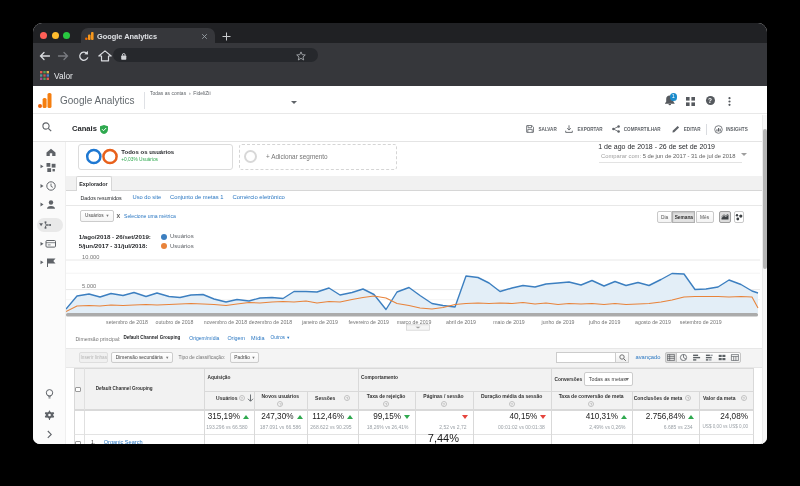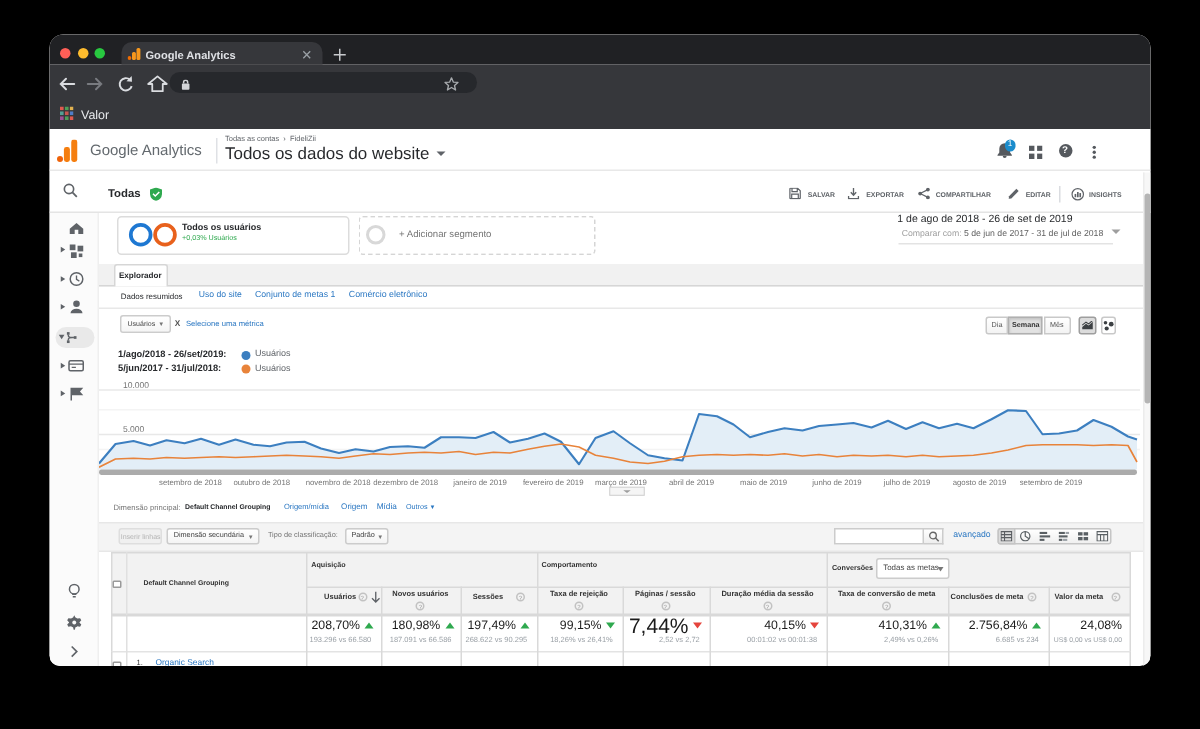--- a/index.html
+++ b/index.html
@@ -84,21 +84,20 @@
 
 <div class="abs" id="gahead"></div>
 <svg class="abs" style="left:38px;top:92.5px;" width="14" height="15" viewBox="0 0 14 15">
  <rect x="9.5" y="0" width="4" height="15" rx="1.6" fill="#f57e0f"></rect>
  <rect x="4.6" y="5" width="4" height="10" rx="1.6" fill="#f57e0f"></rect>
  <circle cx="2" cy="13" r="2" fill="#ef6309"></circle>
 </svg>
 <div class="abs" style="left:60px;top:94.5px;font-size:10px;color:#63696e;">Google Analytics</div>
 <div class="abs" style="left:143.5px;top:91.5px;width:1px;height:17px;background:#dfe1e5;"></div>
 <div class="abs" style="left:150px;top:89.5px;font-size:5px;color:#5f6368;">Todas as contas &nbsp;›&nbsp; FideliZii</div>
-<div class="abs" style="left:150px;top:97px;font-size:11.3px;color:#27292c;">Todos os dados do website</div>
 <div class="abs" style="left:291px;top:101px;width:0;height:0;border-left:3.2px solid transparent;border-right:3.2px solid transparent;border-top:3.6px solid #5f6368;"></div>
 <svg class="abs" style="left:664px;top:95px;" width="14" height="11" viewBox="0 0 14 11">
  <path d="M4.5 9 a1.3 1.3 0 0 0 2.6 0 Z M5.8 0.5 a3.6 3.6 0 0 1 3.6 3.6 v2.6 l1.2 1.6 v0.5 H1 v-0.5 l1.2-1.6 V4.1 a3.6 3.6 0 0 1 3.6-3.6 Z" fill="#55595e"></path>
 </svg>
 <div class="abs" style="left:669.5px;top:93.2px;width:7.6px;height:7.6px;border-radius:50%;background:#1b8ccc;color:#fff;font-size:5.5px;text-align:center;line-height:7.6px;">1</div>
 <svg class="abs" style="left:686px;top:96.5px;" width="9" height="9" viewBox="0 0 9 9">
  <g fill="#55595e">
           <rect width="3.6" height="3.6"></rect>
           <rect x="5.4" width="3.6" height="3.6"></rect>
           <rect y="5.4" width="3.6" height="3.6"></rect>
@@ -108,21 +107,21 @@
 <div class="abs" style="left:705.5px;top:96.3px;width:9px;height:9px;border-radius:50%;background:#55595e;color:#fff;font-size:6.5px;font-weight:bold;text-align:center;line-height:9.4px;">?</div>
 <svg class="abs" style="left:727.5px;top:96.5px;" width="3" height="9" viewBox="0 0 3 9">
  <g fill="#55595e">
           <circle cx="1.5" cy="1.2" r="1.1"></circle>
           <circle cx="1.5" cy="4.5" r="1.1"></circle>
           <circle cx="1.5" cy="7.8" r="1.1"></circle>
         </g>
 </svg>
 
 <div class="abs" id="canaisbar"></div>
-<div class="abs" style="left:72px;top:124px;font-size:7.6px;font-weight:bold;color:#27292c;">Todas</div>
+<div class="abs" style="left:72px;top:124px;font-size:7.6px;font-weight:bold;color:#27292c;">Canais</div>
 <svg class="abs" style="left:100px;top:125px;" width="8" height="9" viewBox="0 0 8 9">
  <path d="M4 0 L8 1.3 V4.4 a5 5 0 0 1 -4 4.5 A5 5 0 0 1 0 4.4 V1.3 Z" fill="#2fa94f"></path>
  <path d="M2 4.2 L3.5 5.7 L6.2 3" stroke="#fff" stroke-width="1" fill="none"></path>
 </svg>
 <svg class="abs" style="left:526px;top:125px;" width="8" height="8" viewBox="0 0 8 8">
  <path d="M1 0.5 H5.8 L7.5 2.2 V7 a0.4 0.4 0 0 1 -0.4 0.4 H1 A0.4 0.4 0 0 1 0.6 7 V0.9 A0.4 0.4 0 0 1 1 0.5 Z M2 0.6 V2.7 H5.5 V0.6 M1.8 7.3 V4.4 H6.2 V7.3" fill="none" stroke="#5f6368" stroke-width="0.8"></path>
 </svg>
 <div class="abs icbtn" style="left:538.5px;">SALVAR</div>
 <svg class="abs" style="left:565px;top:125px;" width="8" height="8" viewBox="0 0 8 8">
  <path d="M4 0.3 V4.8 M2.2 3.2 L4 5.1 L5.8 3.2" stroke="#5f6368" stroke-width="0.9" fill="none"></path>
@@ -370,33 +369,33 @@
 <div class="abs" style="left:414.5px;top:393px;width:58px;text-align:center;font-size:5px;font-weight:bold;color:#333;white-space:nowrap;">Páginas / sessão</div>
 <div class="abs" style="left:440.5px;top:400.5px;width:6px;height:6px;border:1px solid #c2c2c2;border-radius:50%;font-size:4px;color:#9e9e9e;text-align:center;line-height:5.8px;">?</div>
 <div class="abs" style="left:472.5px;top:393px;width:78.3px;text-align:center;font-size:5px;font-weight:bold;color:#333;white-space:nowrap;">Duração média da sessão</div>
 <div class="abs" style="left:508.65px;top:400.5px;width:6px;height:6px;border:1px solid #c2c2c2;border-radius:50%;font-size:4px;color:#9e9e9e;text-align:center;line-height:5.8px;">?</div>
 <div class="abs" style="left:550.8px;top:393px;width:80.7px;text-align:center;font-size:5px;font-weight:bold;color:#333;white-space:nowrap;">Taxa de conversão de meta</div>
 <div class="abs" style="left:588.15px;top:400.5px;width:6px;height:6px;border:1px solid #c2c2c2;border-radius:50%;font-size:4px;color:#9e9e9e;text-align:center;line-height:5.8px;">?</div>
 <div class="abs" style="left:631.5px;top:395px;width:53px;text-align:center;font-size:5px;font-weight:bold;color:#333;white-space:nowrap;">Conclusões de meta</div>
 <div class="abs" style="left:685.0px;top:394.5px;width:6px;height:6px;border:1px solid #c2c2c2;border-radius:50%;font-size:4px;color:#9e9e9e;text-align:center;line-height:5.8px;">?</div>
 <div class="abs" style="left:698.5px;top:395px;width:41.5px;text-align:center;font-size:5px;font-weight:bold;color:#333;white-space:nowrap;">Valor da meta</div>
 <div class="abs" style="left:740.5px;top:394.5px;width:6px;height:6px;border:1px solid #c2c2c2;border-radius:50%;font-size:4px;color:#9e9e9e;text-align:center;line-height:5.8px;">?</div>
-<div class="abs" style="left:204px;top:412px;width:36px;text-align:right;font-size:8.2px;color:#1b1b1b;white-space:nowrap;">208,70%</div>
+<div class="abs" style="left:204px;top:412px;width:36px;text-align:right;font-size:8.2px;color:#1b1b1b;white-space:nowrap;">315,19%</div>
 <div class="abs" style="left:243px;top:414.5px;width:0;height:0;border-left:3px solid transparent;border-right:3px solid transparent;border-bottom:4.8px solid #2fa94f;"></div>
 <div class="abs" style="left:204px;top:424px;width:43.5px;text-align:right;font-size:5px;color:#9aa0a6;white-space:nowrap;">193.296 vs 66.580</div>
-<div class="abs" style="left:253.5px;top:412px;width:40px;text-align:right;font-size:8.2px;color:#1b1b1b;white-space:nowrap;">180,98%</div>
+<div class="abs" style="left:253.5px;top:412px;width:40px;text-align:right;font-size:8.2px;color:#1b1b1b;white-space:nowrap;">247,30%</div>
 <div class="abs" style="left:296.5px;top:414.5px;width:0;height:0;border-left:3px solid transparent;border-right:3px solid transparent;border-bottom:4.8px solid #2fa94f;"></div>
 <div class="abs" style="left:253.5px;top:424px;width:47.5px;text-align:right;font-size:5px;color:#9aa0a6;white-space:nowrap;">187.091 vs 66.586</div>
-<div class="abs" style="left:307px;top:412px;width:37px;text-align:right;font-size:8.2px;color:#1b1b1b;white-space:nowrap;">197,49%</div>
+<div class="abs" style="left:307px;top:412px;width:37px;text-align:right;font-size:8.2px;color:#1b1b1b;white-space:nowrap;">112,46%</div>
 <div class="abs" style="left:347px;top:414.5px;width:0;height:0;border-left:3px solid transparent;border-right:3px solid transparent;border-bottom:4.8px solid #2fa94f;"></div>
 <div class="abs" style="left:307px;top:424px;width:44.5px;text-align:right;font-size:5px;color:#9aa0a6;white-space:nowrap;">268.622 vs 90.295</div>
 <div class="abs" style="left:357.5px;top:412px;width:43.5px;text-align:right;font-size:8.2px;color:#1b1b1b;white-space:nowrap;">99,15%</div>
 <div class="abs" style="left:404px;top:414.5px;width:0;height:0;border-left:3px solid transparent;border-right:3px solid transparent;border-top:4.8px solid #2fa94f;"></div>
 <div class="abs" style="left:357.5px;top:424px;width:51px;text-align:right;font-size:5px;color:#9aa0a6;white-space:nowrap;">18,26% vs 26,41%</div>
-<div class="abs" style="left:414.5px;top:409px;width:44.5px;text-align:right;font-size:14px;color:#1b1b1b;white-space:nowrap;">7,44%</div>
+<div class="abs" style="left:414.5px;top:432px;width:44.5px;text-align:right;font-size:11px;color:#1b1b1b;white-space:nowrap;">7,44%</div>
 <div class="abs" style="left:462px;top:414.5px;width:0;height:0;border-left:3px solid transparent;border-right:3px solid transparent;border-top:4.8px solid #e5443c;"></div>
 <div class="abs" style="left:414.5px;top:424px;width:52px;text-align:right;font-size:5px;color:#9aa0a6;white-space:nowrap;">2,52 vs 2,72</div>
 <div class="abs" style="left:472.5px;top:412px;width:64.8px;text-align:right;font-size:8.2px;color:#1b1b1b;white-space:nowrap;">40,15%</div>
 <div class="abs" style="left:540.3px;top:414.5px;width:0;height:0;border-left:3px solid transparent;border-right:3px solid transparent;border-top:4.8px solid #e5443c;"></div>
 <div class="abs" style="left:472.5px;top:424px;width:72.3px;text-align:right;font-size:5px;color:#9aa0a6;white-space:nowrap;">00:01:02 vs 00:01:38</div>
 <div class="abs" style="left:550.8px;top:412px;width:67.2px;text-align:right;font-size:8.2px;color:#1b1b1b;white-space:nowrap;">410,31%</div>
 <div class="abs" style="left:621px;top:414.5px;width:0;height:0;border-left:3px solid transparent;border-right:3px solid transparent;border-bottom:4.8px solid #2fa94f;"></div>
 <div class="abs" style="left:550.8px;top:424px;width:74.7px;text-align:right;font-size:5px;color:#9aa0a6;white-space:nowrap;">2,49% vs 0,26%</div>
 <div class="abs" style="left:631.5px;top:412px;width:53.5px;text-align:right;font-size:8.2px;color:#1b1b1b;white-space:nowrap;">2.756,84%</div>
 <div class="abs" style="left:688px;top:414.5px;width:0;height:0;border-left:3px solid transparent;border-right:3px solid transparent;border-bottom:4.8px solid #2fa94f;"></div>

